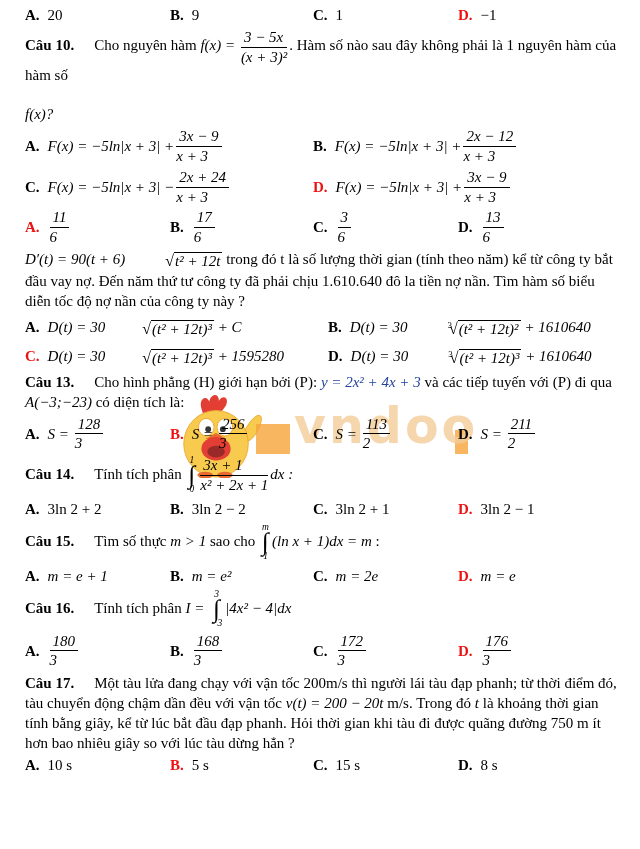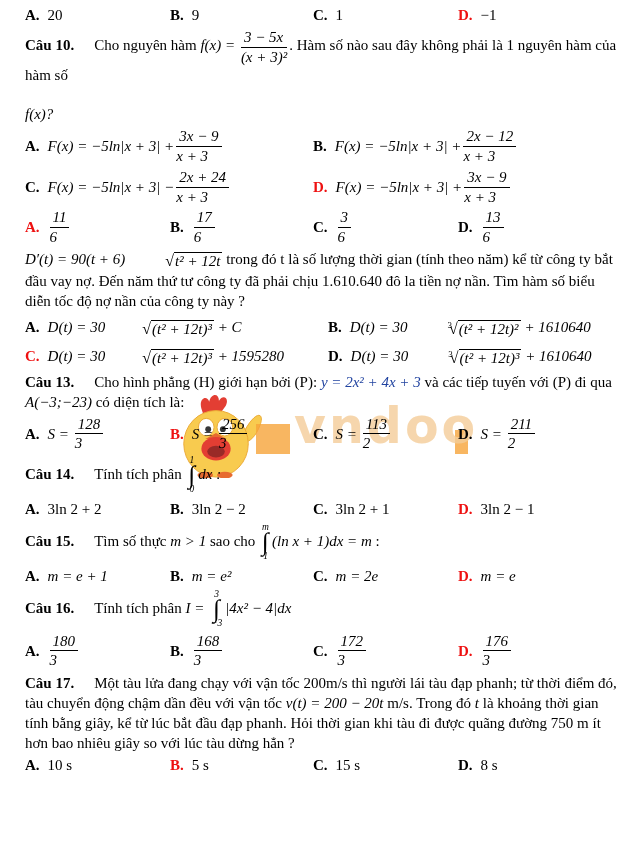--- a/index.html
+++ b/index.html
@@ -207,21 +207,21 @@
           </span></div>
     </div>
   </div>
 
   <div class="q">
     <p><b class="qn">Câu 14.</b><span>Tính tích phân</span>
       <span class="intg">
           <span class="il">1</span>
           <span class="is">∫</span>
           <span class="il">0</span>
-        </span><span class="it">dx :</span>
+        </span><span class="frac"><span class="fn">3x + 1</span><span class="fd">x² + 2x + 1</span></span><span class="it">dx :</span>
     </p>
     <div class="opts4">
       <div class="opt">
           <b class="k">A.</b>
           <span class="v">3ln 2 + 2</span>
         </div>
       <div class="opt">
           <b class="k">B.</b>
           <span class="v">3ln 2 − 2</span>
         </div>

